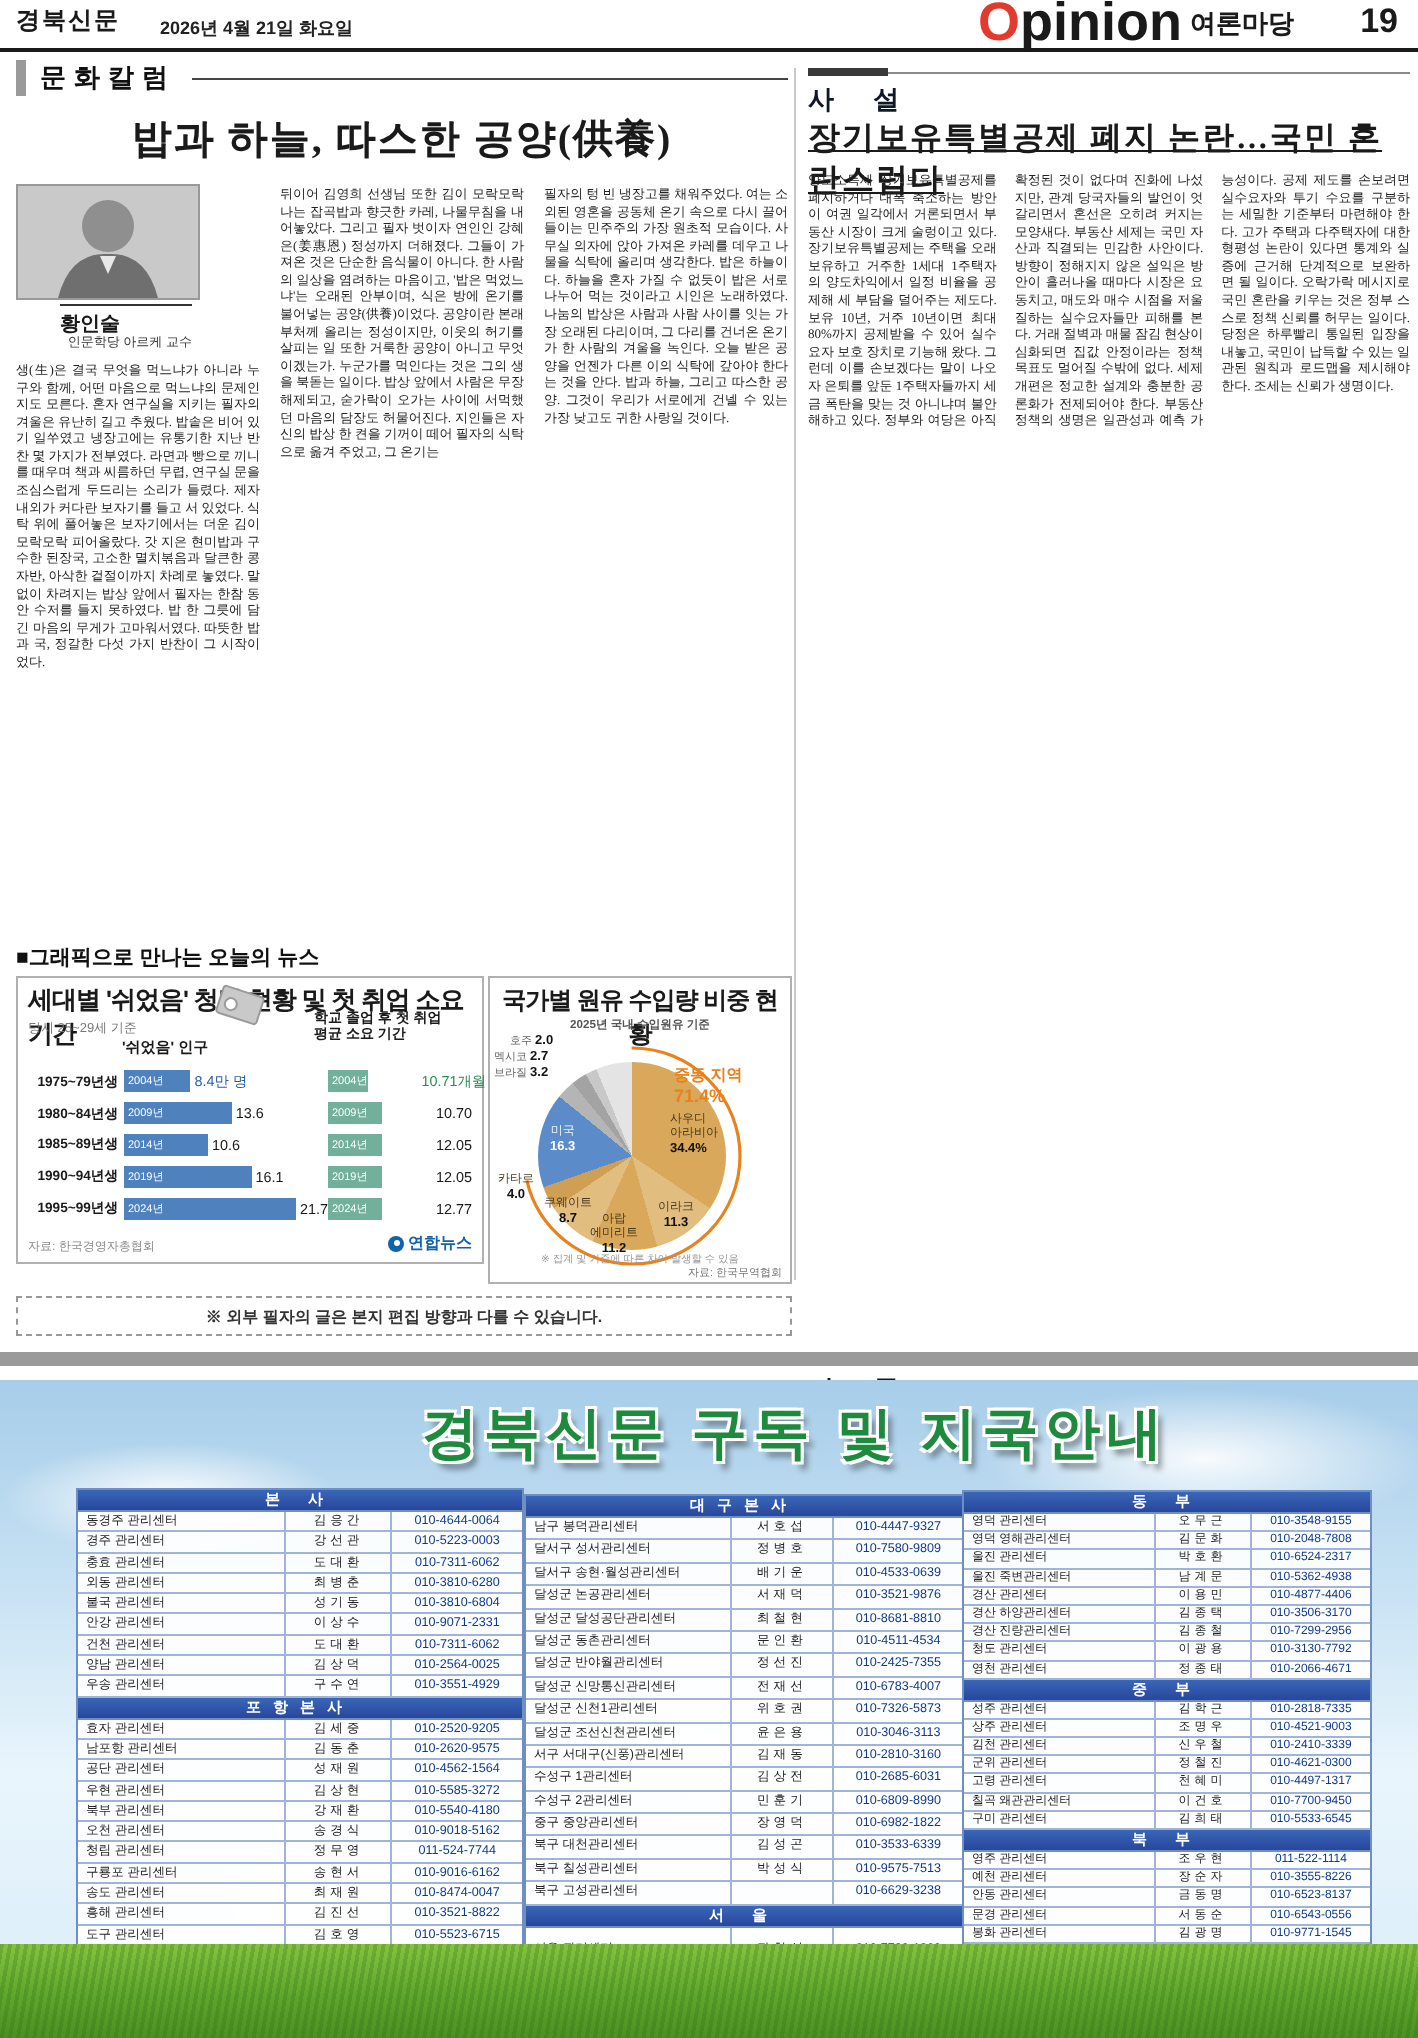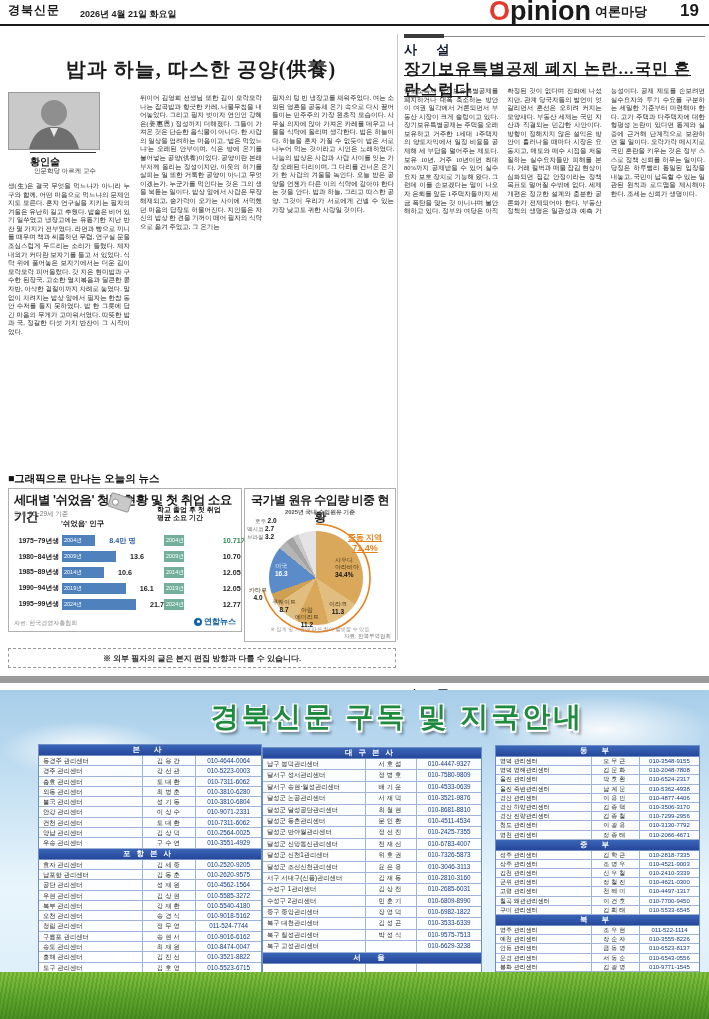--- a/index.html
+++ b/index.html
@@ -73,36 +73,36 @@
             background:#fff;border:1px solid #9a9a9a;}
   #bc-rows{left:4px;top:44px;width:224px;}
   .bc-row{display:flex;align-items:center;height:15.8px;}
   .bc-gen{width:46px;font-size:6.8px;font-weight:700;text-align:right;padding-right:3px;}
   .bc-bwrap{width:102px;display:flex;align-items:center;}
   .bc-gwrap{width:72px;display:flex;align-items:center;gap:25px;}
   .bc-bar{height:11px;display:flex;align-items:center;color:#fff;font-size:5.5px;padding-left:2px;
           box-sizing:border-box;white-space:nowrap;}
   .bc-blue{background:#4f81bd;}
   .bc-green{background:#72b09b;}
-  .bc-val{margin-left:14px;font-size:7.2px;font-weight:700;white-space:nowrap;}
+  .bc-val{margin-left:2px;font-size:7.2px;font-weight:400;white-space:nowrap;}
   .bc-val.blue0{color:#2a5fa5;}
   .bc-val.green0{color:#2e8b57;}
   .c1-src{left:5px;top:130px;font-size:6px;color:#888;}
   .c1-logo{right:5px;top:127px;display:flex;align-items:center;gap:2px;position:absolute;}
   .yh-circle{width:8px;height:8px;border-radius:50%;background:#1263a8;position:relative;display:inline-block;}
   .yh-circle::after{content:"";position:absolute;left:2.5px;top:2.5px;width:3px;height:3px;border-radius:50%;background:#fff;}
   .yh-text{font-size:8px;font-weight:900;color:#1263a8;}
 
   .c2-title{left:4px;top:3px;width:142px;font-size:12px;font-weight:900;text-align:center;letter-spacing:-0.5px;}
   .c2-sub{left:0;top:19px;width:150px;text-align:center;font-size:5.8px;font-weight:700;color:#555;}
   #pie{left:24px;top:42px;width:94px;height:94px;border-radius:50%;}
   #pie-arc{left:13px;top:31px;width:116px;height:116px;}
   .plabel{position:absolute;font-size:6px;line-height:1.15;color:#4a3a1c;white-space:pre-line;}
   .plabel b{font-size:6.5px;color:#111;}
-  .pl-me{left:92px;top:44px;width:56px;color:#e8821e;font-weight:900;font-size:8px;text-align:center;line-height:1.2;text-decoration:underline;}
+  .pl-me{left:92px;top:44px;width:56px;color:#e8821e;font-weight:900;font-size:8px;text-align:left;line-height:1.2;}
   .pl-saudi{left:90px;top:68px;}
   .pl-iraq{left:84px;top:112px;text-align:center;}
   .pl-uae{left:50px;top:118px;text-align:center;}
   .pl-kuwait{left:27px;top:110px;text-align:center;}
   .pl-qatar{left:4px;top:98px;text-align:center;}
   .pl-usa{left:30px;top:74px;color:#eef4fb;text-align:center;}
   .pl-usa b{color:#fff;}
   .pl-brazil{left:2px;top:44px;color:#666;font-size:5.5px;}
   .pl-mexico{left:2px;top:36px;color:#666;font-size:5.5px;}
   .pl-aus{left:10px;top:28px;color:#666;font-size:5.5px;}
@@ -123,25 +123,25 @@
       radial-gradient(ellipse 140px 45px at 50% 55%,rgba(255,255,255,.7),rgba(255,255,255,0) 70%),
       radial-gradient(ellipse 180px 60px at 25% 80%,rgba(255,255,255,.6),rgba(255,255,255,0) 70%),
       linear-gradient(#a7cde9 0%,#c6e1f3 30%,#e9f5fc 60%,#d8ecf8 100%);
     font-family:"Liberation Sans","DejaVu Sans",sans-serif;}
   #banner-title{left:0;top:8px;width:709px;text-align:center;font-size:28px;font-weight:900;
       letter-spacing:3px;color:#1e8a3e;
       text-shadow:-1.5px -1.5px 0 #fff,1.5px -1.5px 0 #fff,-1.5px 1.5px 0 #fff,1.5px 1.5px 0 #fff,3px 4px 3px rgba(0,0,0,.45);padding-left:43px;}
   .tbl{position:absolute;border:1px solid #6f8fc4;background:rgba(255,255,255,.55);}
   #tbl-left{left:38px;top:54px;width:222px;}
   #tbl-mid{left:262px;top:57px;width:218px;}
-  #tbl-right{left:495px;top:55px;width:203px;}
+  #tbl-right{left:481px;top:55px;width:203px;}
   .tbl-header{background:linear-gradient(#3a66b8,#27479b);color:#fff;font-weight:700;text-align:center;
       letter-spacing:6px;border-bottom:1px solid #6f8fc4;}
   #tbl-left .tbl-header,#tbl-right .tbl-header{font-size:7.5px;height:10px;line-height:10px;}
-  #tbl-mid .tbl-header{font-size:7.5px;height:10px;line-height:10px;font-family:Liberation Mono, monospace;}
+  #tbl-mid .tbl-header{font-size:7.5px;height:10px;line-height:10px;}
   .tbl-row{display:flex;border-bottom:1px solid #9fb4d8;background:rgba(255,255,255,.82);}
   .tbl-row>div{border-right:1px solid #9fb4d8;overflow:hidden;white-space:nowrap;}
   .tbl-row>div:last-child{border-right:none;}
   .tbl-row .c0{width:46%;padding-left:4px;color:#222;}
   .tbl-row .c1{width:24%;text-align:center;letter-spacing:2px;color:#222;}
   .tbl-row .c2{width:30%;text-align:center;color:#123a8a;}
   #tbl-left .tbl-row{height:9.3px;font-size:6.3px;line-height:9.3px;}
   #tbl-mid .tbl-row{height:10.4px;font-size:6.3px;line-height:10.4px;}
   #tbl-mid .tbl-row:last-child{height:22px;line-height:22px;}
   #tbl-right .tbl-row{height:8.2px;font-size:6px;line-height:8.2px;}
@@ -168,20 +168,24 @@
 
   <div id="masthead" class="abs">
     <div class="abs mh-logo">경북신문</div>
     <div class="abs mh-date">2026년 4월 21일 화요일</div>
     <div class="abs mh-op" style="font-family:'Liberation Sans',sans-serif;"><span class="o-red">O</span><span>pinion</span></div>
     <div class="abs mh-kr">여론마당</div>
     <div class="abs mh-page">19</div>
   </div>
 
   <div id="culture" class="abs">
+    <div class="cul-label-row">
+      <span class="cul-label">문화칼럼</span>
+      <span class="cul-line"></span>
+    </div>
     <div id="cul-title" class="abs art-title">밥과 하늘, 따스한 공양(供養)</div>
     <div id="author-photo" class="abs">
       <svg width="90" height="56" viewBox="0 0 90 56">
         <rect x="0" y="0" width="90" height="56" fill="#c9c9c9"></rect>
         <circle cx="45" cy="20" r="13" fill="#8f8f8f"></circle>
         <path d="M20 56 Q26 33 45 34 Q64 33 70 56 Z" fill="#6f6f6f"></path>
         <path d="M41 35 L45 44 L49 35 Z" fill="#e8e8e8"></path>
       </svg>
     </div>
     <div class="abs auth-name">황인술</div>

